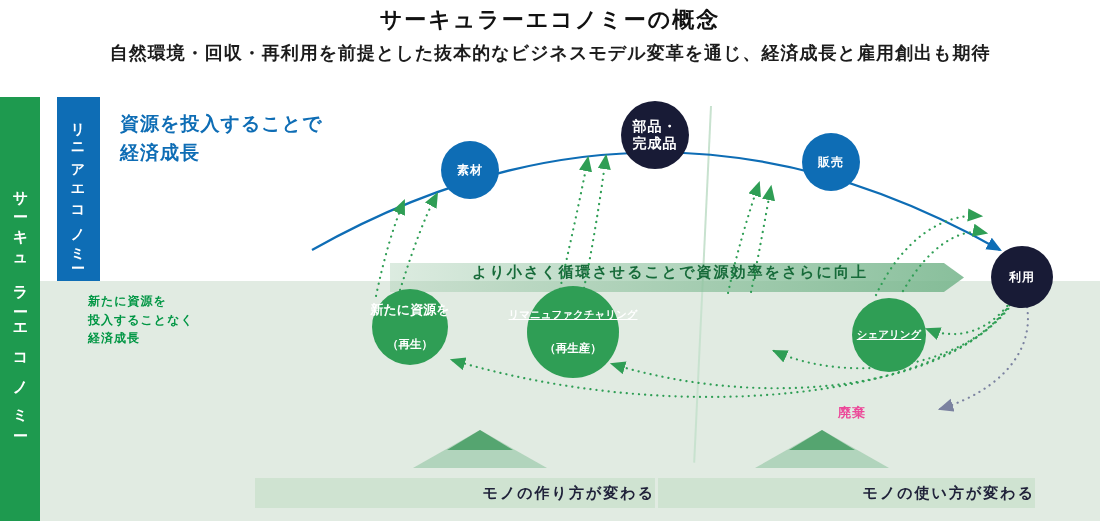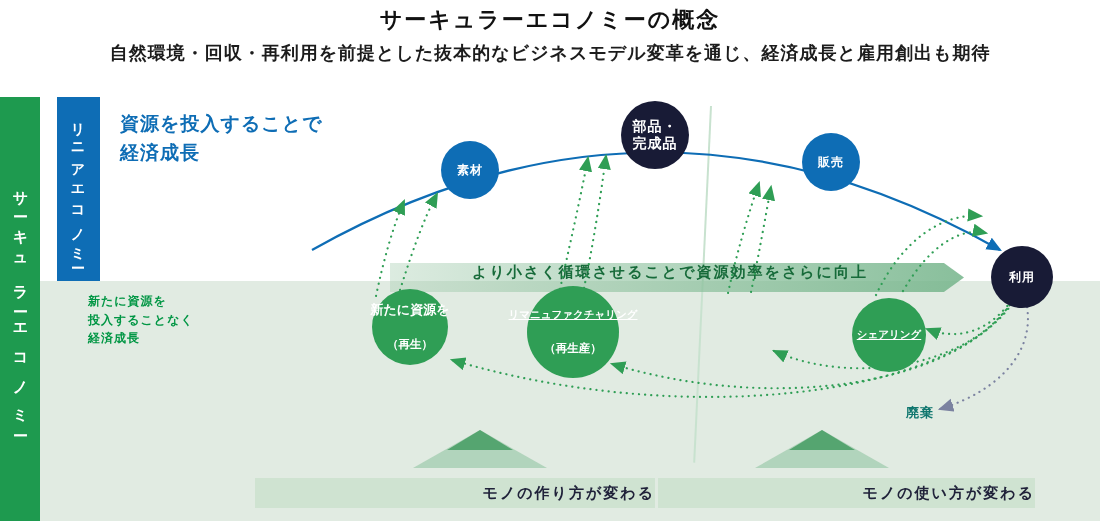--- a/index.html
+++ b/index.html
@@ -31,21 +31,21 @@
   .node.green{background:var(--green,#2f9e55);}
   .node-label{font-size:12px;white-space:pre-line;line-height:1.25;letter-spacing:1px;}
   .node-label.two{font-size:14px;}
   .node-label.sm{font-size:13px;white-space:nowrap;letter-spacing:0;}
   .node-label.xs{font-size:10.5px;white-space:nowrap;letter-spacing:0;text-decoration:underline;}
   .node-sub{font-size:11.5px;margin-top:19px;letter-spacing:0;}
   .tri{position:absolute;clip-path:polygon(50% 0,100% 100%,0 100%);}
   .tri.big{background:rgba(130,190,150,.5);}
   .tri.small{background:rgba(62,152,92,.8);}
   .bar{position:absolute;top:478px;height:30px;background:var(--bar-green,#cfe3d1);display:flex;align-items:center;justify-content:flex-end;font-size:15px;font-weight:bold;color:#20223a;letter-spacing:2px;}
-  .waste-label{position:absolute;left:906px;top:404px;font-size:13px;font-weight:bold;color:#0f766e;letter-spacing:1px;}
+  .waste-label{position:absolute;left:838px;top:404px;font-size:13px;font-weight:bold;color:#ec4899;letter-spacing:1px;}
 </style>
 </head>
 <body>
 
 <div class="stage">
 
   <div class="title">サーキュラーエコノミーの概念</div>
   <div class="subtitle">自然環境・回収・再利用を前提とした抜本的なビジネスモデル変革を通じ、経済成長と雇用創出も期待</div>
 
   <div class="zone-linear"></div>

